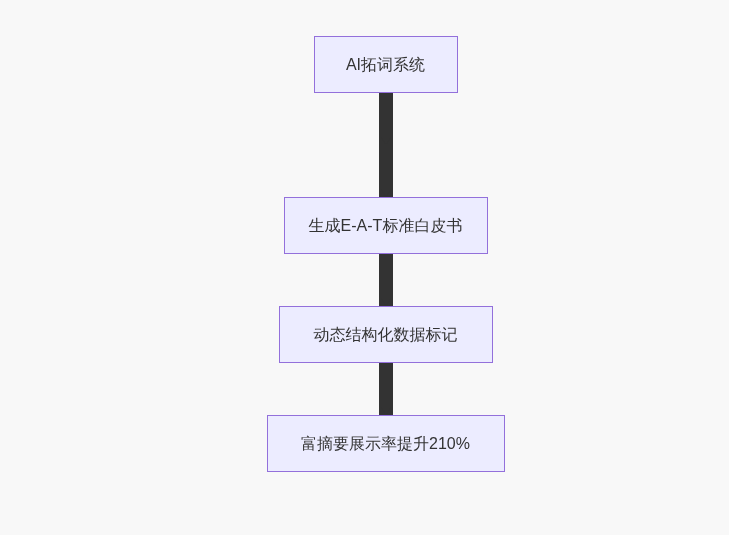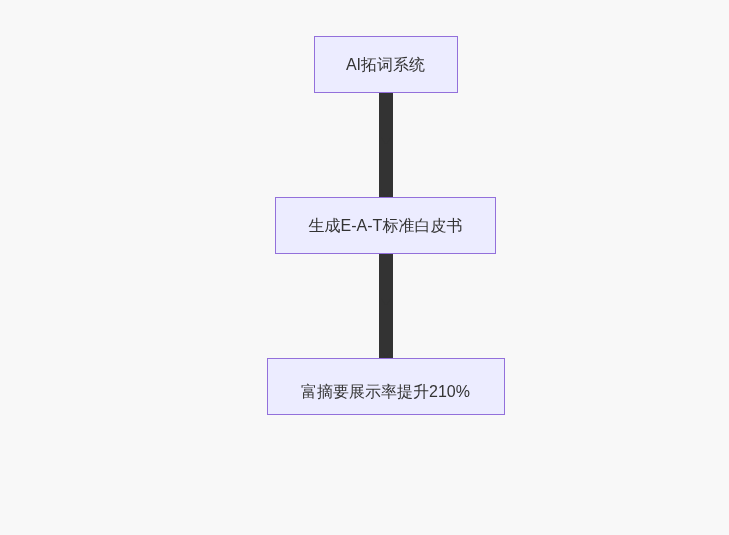--- a/index.html
+++ b/index.html
@@ -39,23 +39,23 @@
     display: flex;
     align-items: center;
     justify-content: center;
     font-size: 16px;
     line-height: 1;
     white-space: nowrap;
     flex: 0 0 auto;
   }
   .node.n1 { width: 144px; }
   .node.n2 { width: 190px; }
-  .node.n3 { width: 221px; }
+  .node.n3 { width: 204px; }
   .node.n4 { width: 214px; }
-  .node.n5 { width: 238px; align-items: flex-end; }
+  .node.n5 { width: 238px; }
   .edge {
     position: relative;
     width: 2px;
     height: 52px;
     background: var(--arrow, #333333);
     flex: 0 0 auto;
   }
   .edge::after {
     content: "";
     position: absolute;
@@ -83,20 +83,23 @@
 
 
     <div class="edge"></div>
 
     <div class="node n3">
       <span>生成E-A-T标准白皮书</span>
     </div>
 
     <div class="edge"></div>
 
+    <div class="node n4">
+      <span>动态结构化数据标记</span>
+    </div>
 
     <div class="edge"></div>
 
     <div class="node n5">
       <span>富摘要展示率提升210%</span>
     </div>
 
   </div>
 </div>
 

